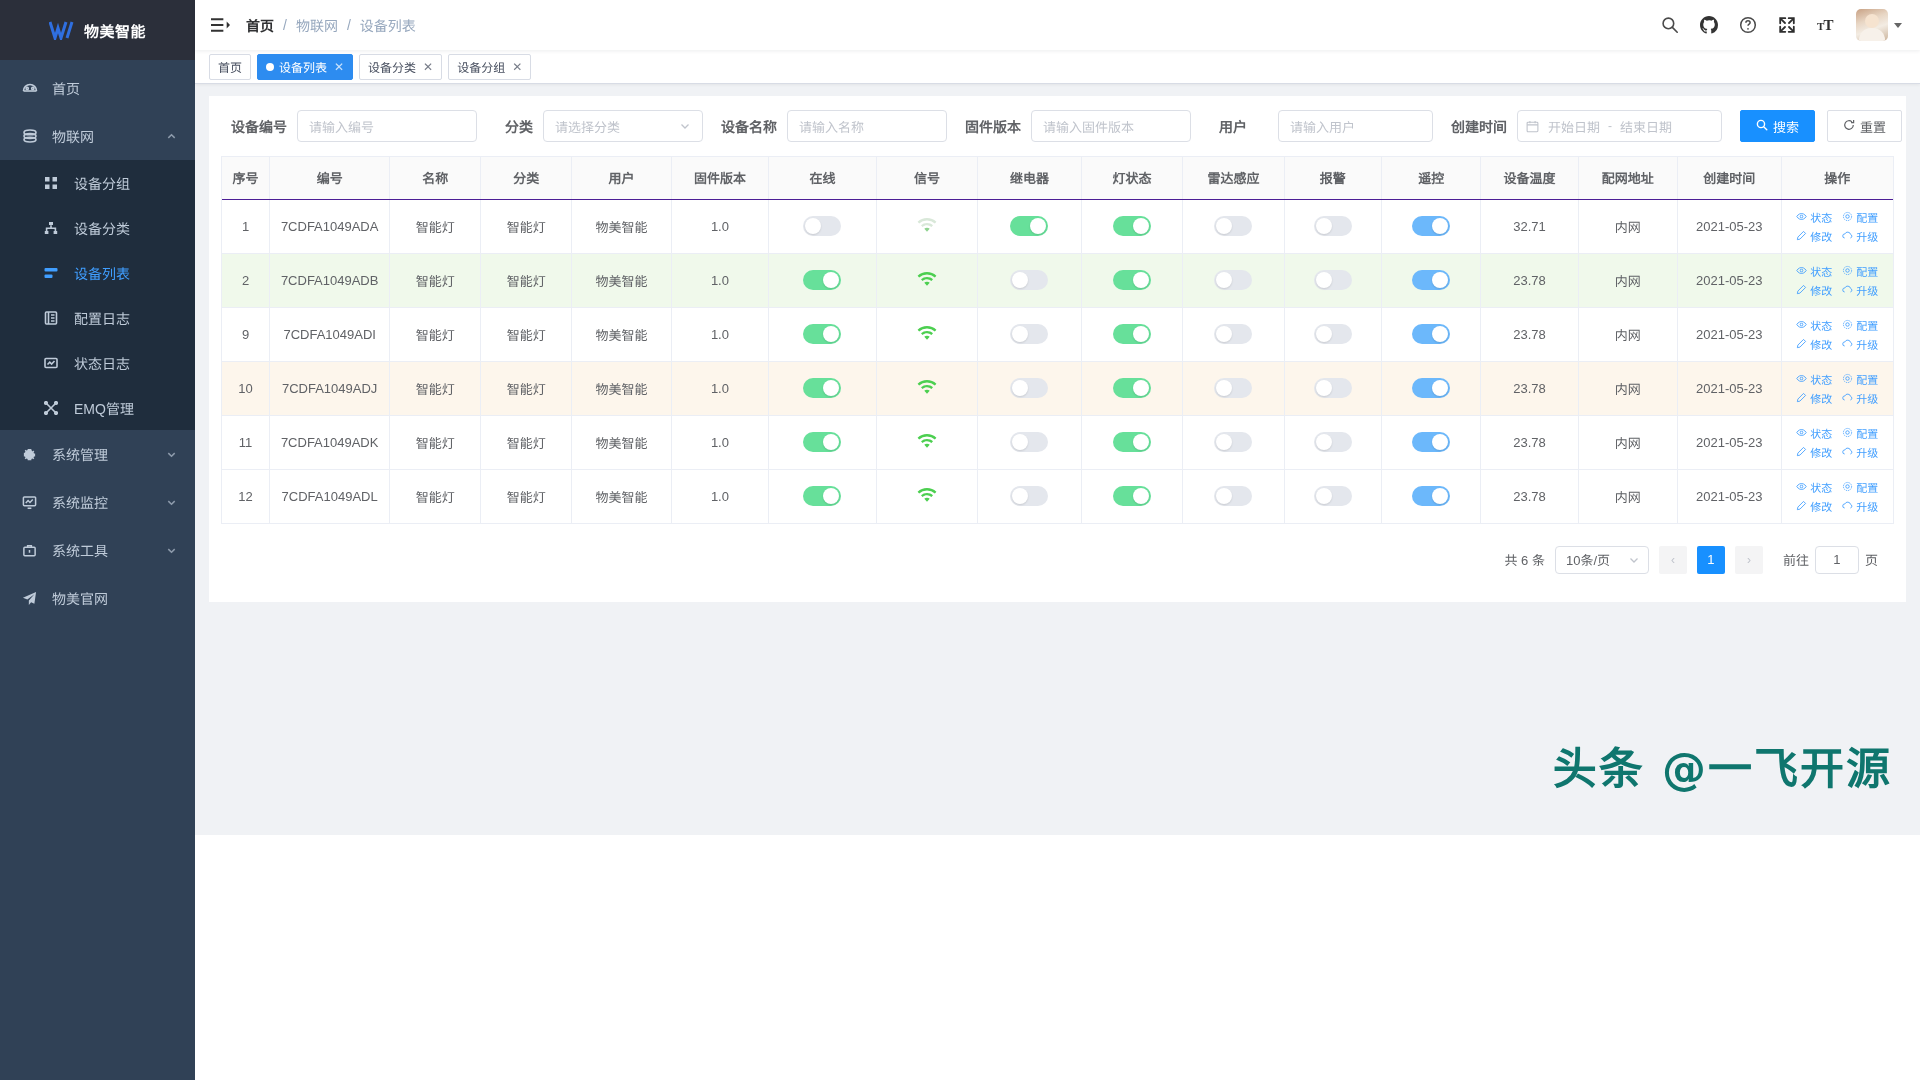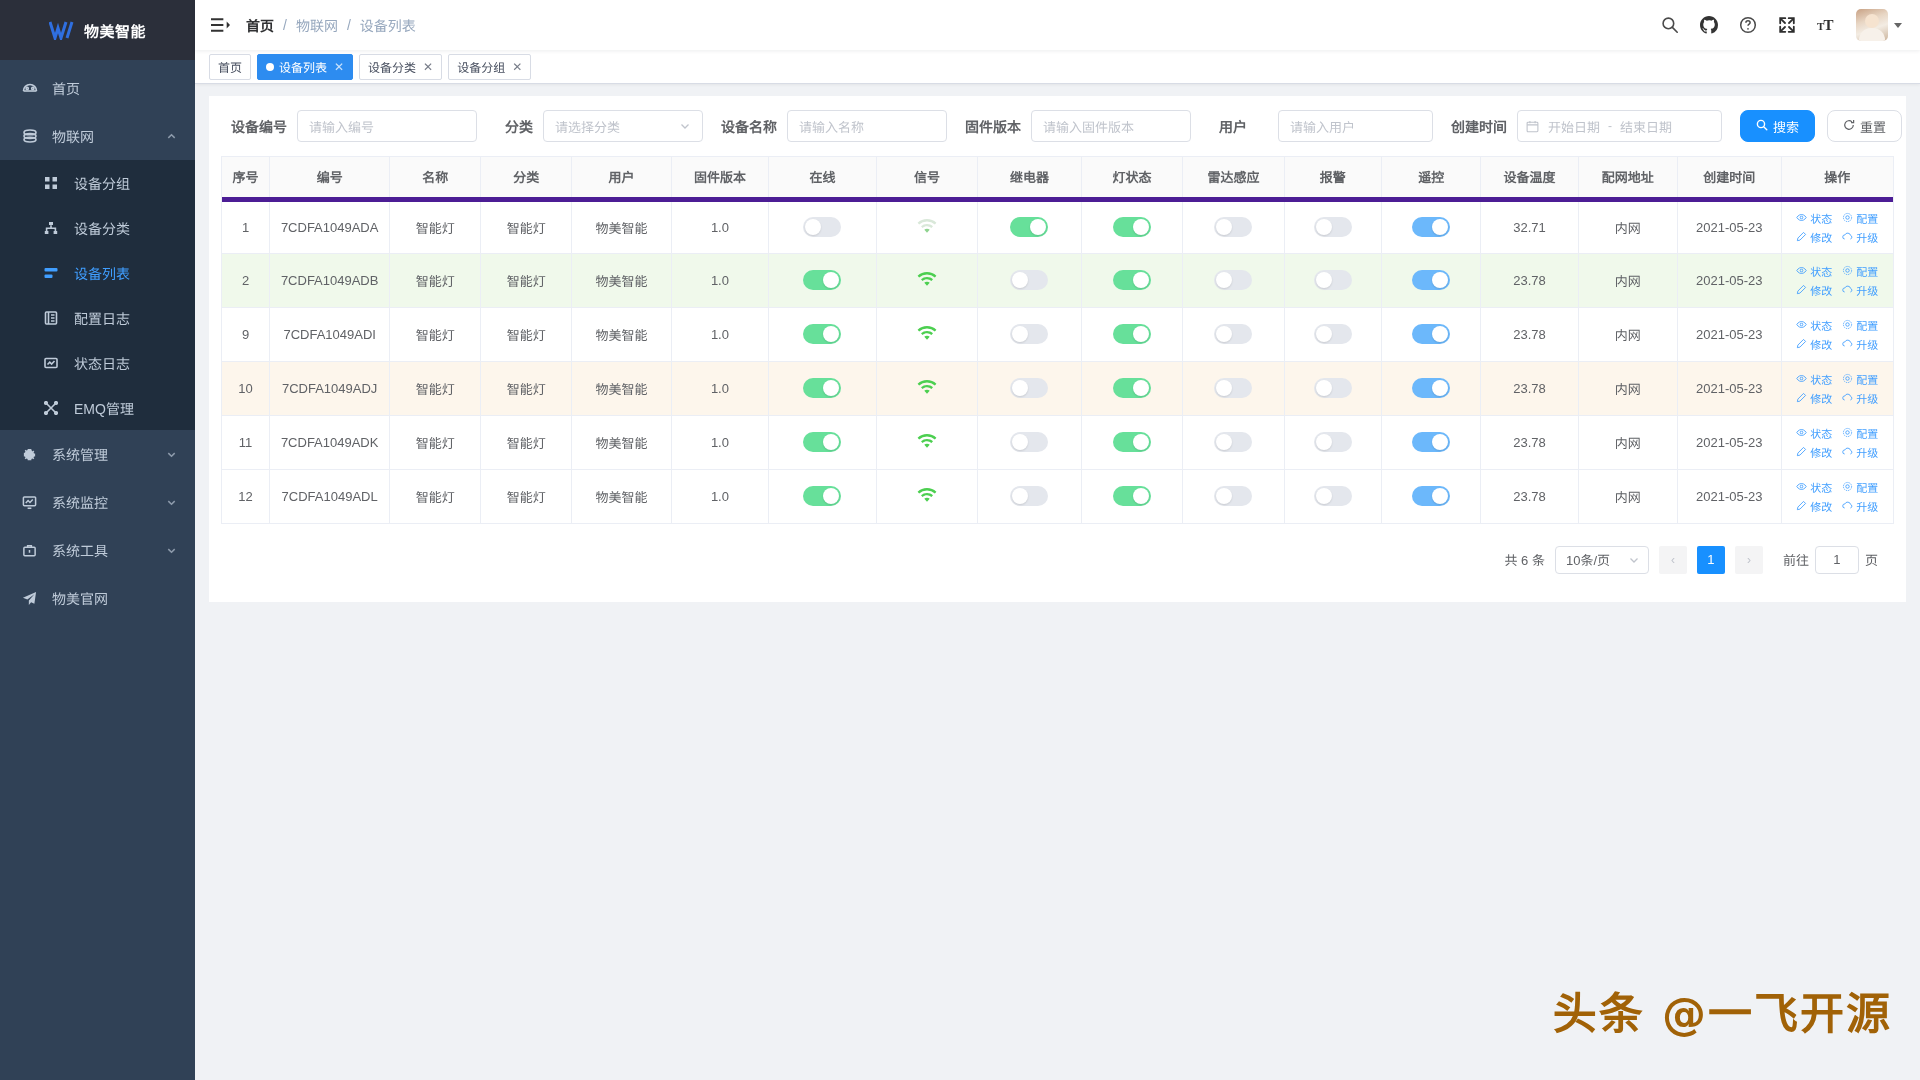--- a/index.html
+++ b/index.html
@@ -3,21 +3,21 @@
 <meta charset="utf-8">
 <title>设备列表</title>
 <style>
   * { box-sizing: border-box; margin: 0; padding: 0; }
   html, body {
     width: 1920px; height: 1080px;
     font-family: "Liberation Sans", "DejaVu Sans", sans-serif;
     background: #ffffff;
     overflow: hidden;
   }
-  .app { display: flex; width: 1920px; height: 1080px; background:#f0f2f5; position: relative; }
+  .app { display: flex; width: 1920px; height: 835px; background:#f0f2f5; position: relative; }
 
   
   .sidebar {
     width: 195px; height: 1080px; background: #304156;
     flex: 0 0 195px; display: flex; flex-direction: column;
     overflow: hidden;
   }
   .logo-area {
     height: 60px; display: flex; align-items: center; justify-content: center;
     gap: 9px; background: #2b2f3a; flex: 0 0 60px;
@@ -108,32 +108,32 @@
   .sel { width: 160px; justify-content:space-between; }
   .sel .chev { color:#c0c4cc; display:flex; }
   .daterange { width: 205px; gap: 8px; padding: 0 8px; }
   .daterange .cal { color:#c0c4cc; display:flex; flex:0 0 14px; }
   .dr-text { font-size:13px; color:#c0c4cc; }
   .dr-dash { color:#c0c4cc; font-size:12px; }
   .gap28 { width: 28px; flex:0 0 28px; }
   .gap18 { width: 18px; flex:0 0 18px; }
   .gap12 { width: 12px; flex:0 0 12px; }
   .btn {
-    height: 32px; border-radius:8px; display:flex; align-items:center; gap:5px;
+    height: 32px; border-radius:2px; display:flex; align-items:center; gap:5px;
     padding: 0 15px; font-size:13px; cursor:pointer; white-space:nowrap;
   }
   .btn-primary { background:#1890ff; color:#fff; border:1px solid #1890ff; }
   .btn-default { background:#fff; color:#606266; border:1px solid #dcdfe6; }
 
   
   .tbl-wrap { border:1px solid #ebeef5; border-bottom:none; }
   table { width:100%; border-collapse: collapse; table-layout: fixed; }
   thead th {
     background:#fafafa; color:#606266; font-size:13px; font-weight:700;
-    height: 42px; border-right:1px solid #ebeef5; border-bottom:5px solid #4c1d95;
+    height: 42px; border-right:1px solid #ebeef5; border-bottom:1px solid #4c1d95;
     text-align:center; padding: 0 2px;
   }
   thead th:last-child { border-right:none; }
   tbody td {
     height: 54px; border-right:1px solid #ebeef5; border-bottom:1px solid #ebeef5;
     text-align:center; font-size:13px; color:#606266; padding: 0 2px;
   }
   tbody td:last-child { border-right:none; }
   tbody tr.rowhl-green td { background: #f0f9eb; }
   tbody tr.rowhl-orange td { background: #fdf6ec; }
@@ -169,21 +169,21 @@
     min-width:28px; height:28px; border-radius:2px; background:#f4f4f5; color:#c0c4cc;
     display:flex; align-items:center; justify-content:center; font-size:12px; cursor:pointer;
   }
   .pg-num { min-width:28px; height:28px; border-radius:2px; background:#1890ff; color:#fff;
     display:flex; align-items:center; justify-content:center; font-size:13px; cursor:pointer; }
   .pg-jump { display:flex; align-items:center; gap:6px; margin-left: 10px; }
   .pg-input { width:44px; height:28px; border:1px solid #dcdfe6; border-radius:4px; text-align:center; font-size:13px; color:#606266; display:flex;align-items:center;justify-content:center;background:#fff;cursor:text;}
 
   .watermark {
     position:absolute; right: 28px; bottom: 38px;
-    font-size: 44px; font-weight: 700; color:#a16207;
+    font-size: 44px; font-weight: 700; color:#0f766e;
     font-family: "DejaVu Sans", "Liberation Sans", sans-serif; letter-spacing: 2px;
     pointer-events:none;
   }
 </style>
 </head>
 <body>
 
 <div class="app">
 
   <aside class="sidebar">

